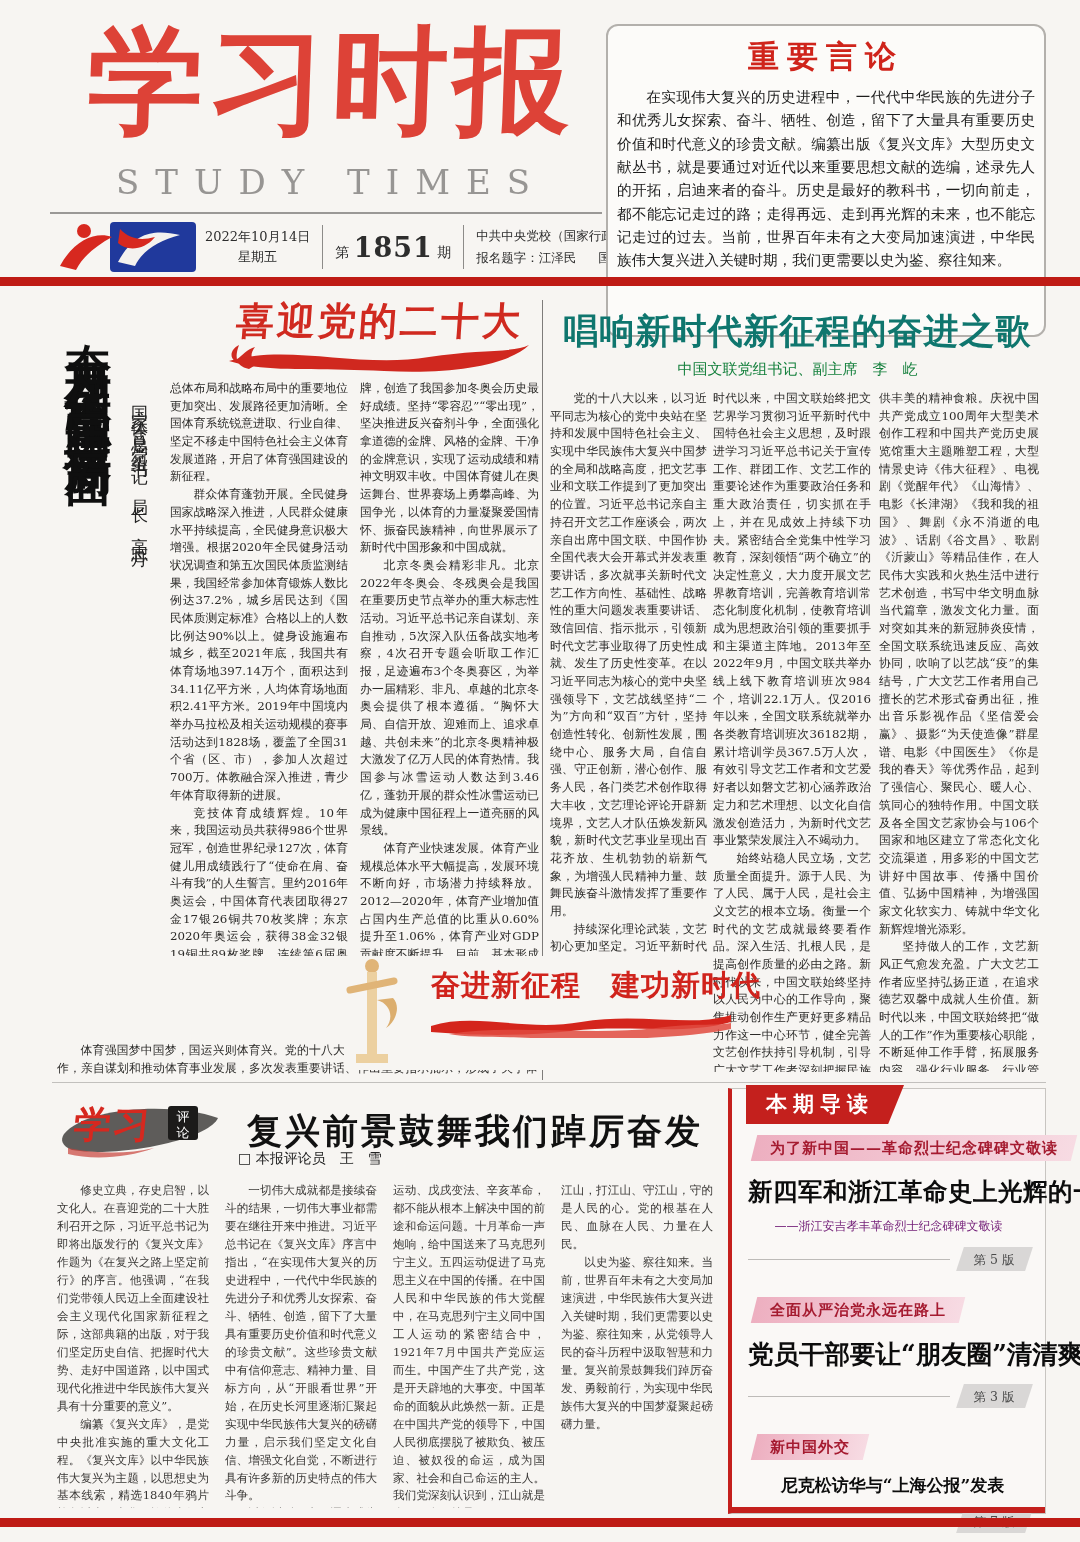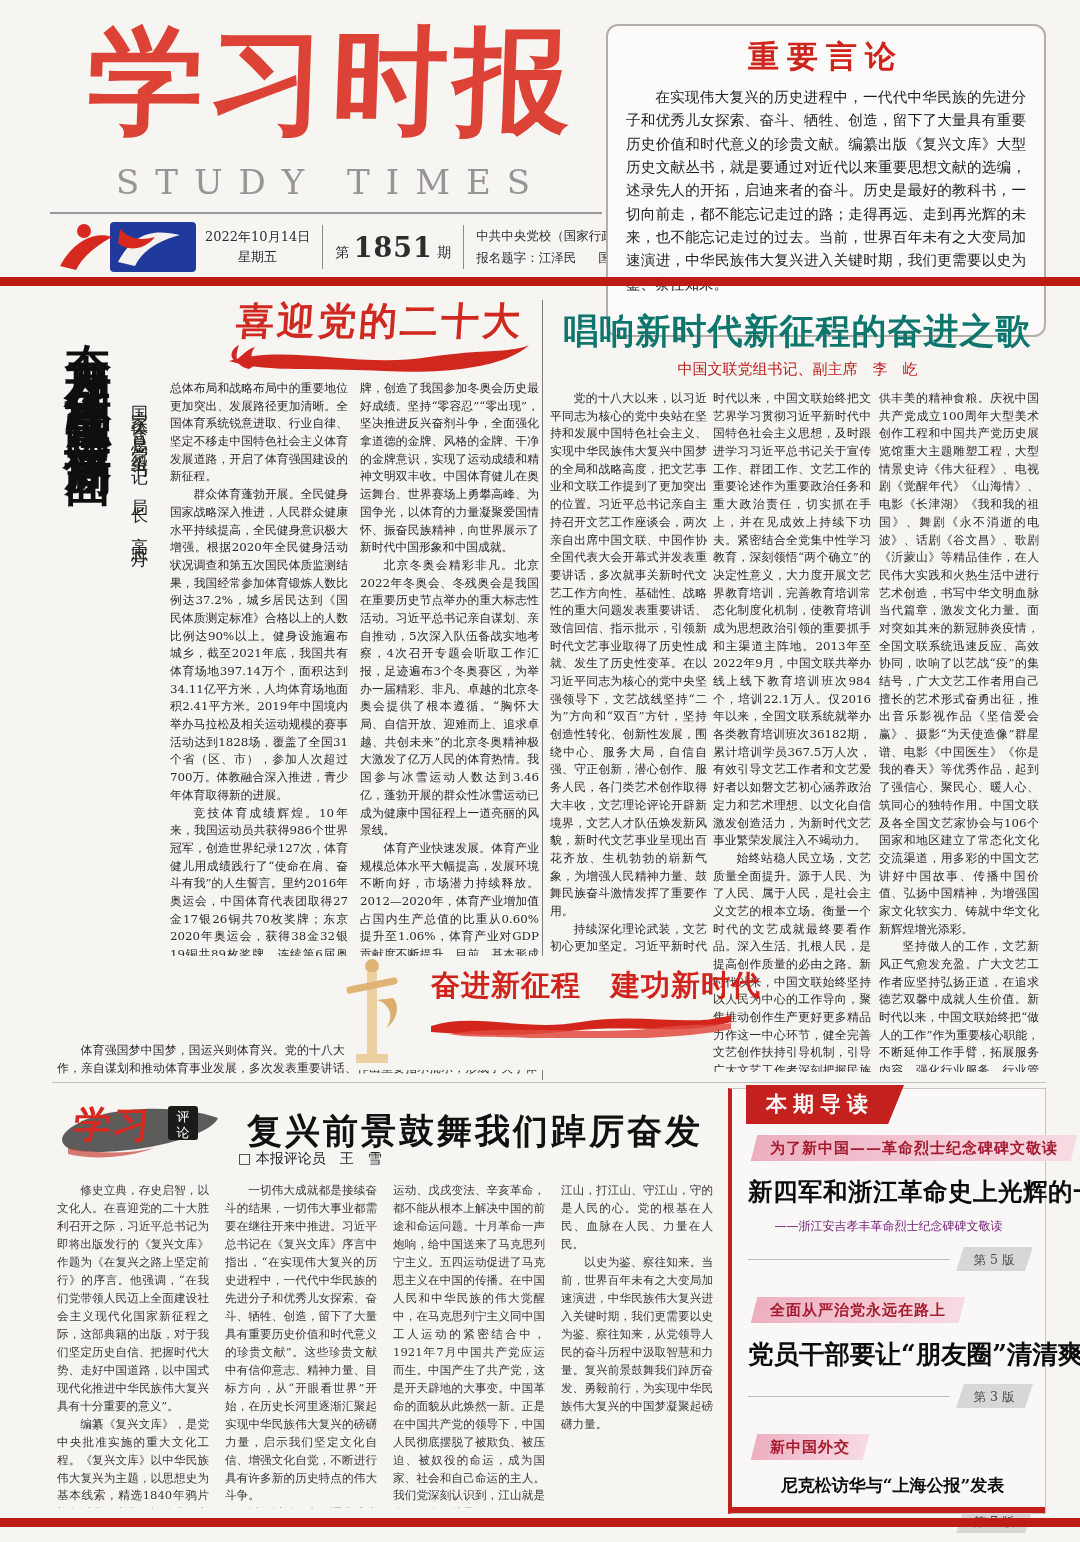--- a/index.html
+++ b/index.html
@@ -23,21 +23,21 @@
   .dateline{ left:205px; top:221px; height:52px; display:flex; align-items:center; gap:12px;
     font-size:13px; color:#2d2d2d; }
   .dateline .sep{ width:1px; height:44px; background:#8d8b89; }
   .date-block{ text-align:center; line-height:1.55; white-space:nowrap; }
   .issue-block{ white-space:nowrap; font-size:14px; }
   .issue-block .num{ font-size:27px; font-weight:700; letter-spacing:1px; }
   .pub-block{ font-size:12.5px; line-height:1.8; white-space:nowrap; }
   .pub-block .gap{ display:inline-block; width:18px; }
 
   .remarks-box{ left:606px; top:24px; width:440px; height:313px;
-    background:#fcfbf9; border:2px solid #b3b0ac; border-radius:12px; padding:10px 18px 8px; }
+    background:#fcfbf9; border:2px solid #b3b0ac; border-radius:12px; padding:10px 9px 8px; }
   .remarks-title{ text-align:center; font-size:31px; font-weight:900; color:#cf241b;
     letter-spacing:8px; }
   .remarks-body{ margin-top:7px; font-size:14.6px; line-height:1.6; text-align:justify;
     text-indent:2em; color:#1c1c1c; }
 
   .red-bar-top{ left:0; top:277px; width:1080px; height:9px; background:#bf1b15; }
 
   
   .v-headline{ left:57px; top:306px; height:736px; writing-mode:vertical-rl;
     font-size:47px; font-weight:900; color:#0f0f0f; letter-spacing:10px; line-height:1.35; }
@@ -55,21 +55,21 @@
     text-indent:2em; color:#2b2a28; }
   .body-col p.cont{ text-indent:0; }
 
   .sports-col1{ left:170px; top:380px; width:178px; height:576px; }
   .sports-col2{ left:360px; top:380px; width:179px; height:576px; }
 
   .divider-main{ left:542px; top:300px; width:1px; height:780px; background:#7e7c7a; }
 
   .songs-headline{ left:549px; top:308px; width:497px; text-align:center;
     font-size:35px; font-weight:900; color:#0f766e; letter-spacing:1px; white-space:nowrap; }
-  .songs-byline{ left:549px; top:360px; width:497px; text-align:center; font-size:15px; color:#b91c1c; }
+  .songs-byline{ left:549px; top:360px; width:497px; text-align:center; font-size:15px; color:#15803d; }
   .songs-col1{ left:550px; top:390px; width:157px; height:668px; }
   .songs-col2{ left:713px; top:390px; width:158px; height:682px; }
   .songs-col3{ left:879px; top:390px; width:160px; height:682px; }
 
   .banner{ left:344px; top:956px; width:364px; height:114px; background:#f7f5f2;
     display:flex; align-items:flex-start;gap:31px; }
   .banner-col-svg{ flex:0 0 56px; }
   .banner-text{ flex:1; text-align:center; padding-top:10px; }
   .banner-line1{ font-size:29px; font-weight:900; color:#d0231c; letter-spacing:1px; white-space:nowrap; }
   .banner-line2{ font-size:24px; font-weight:700; color:#cf2a22; letter-spacing:9px;

